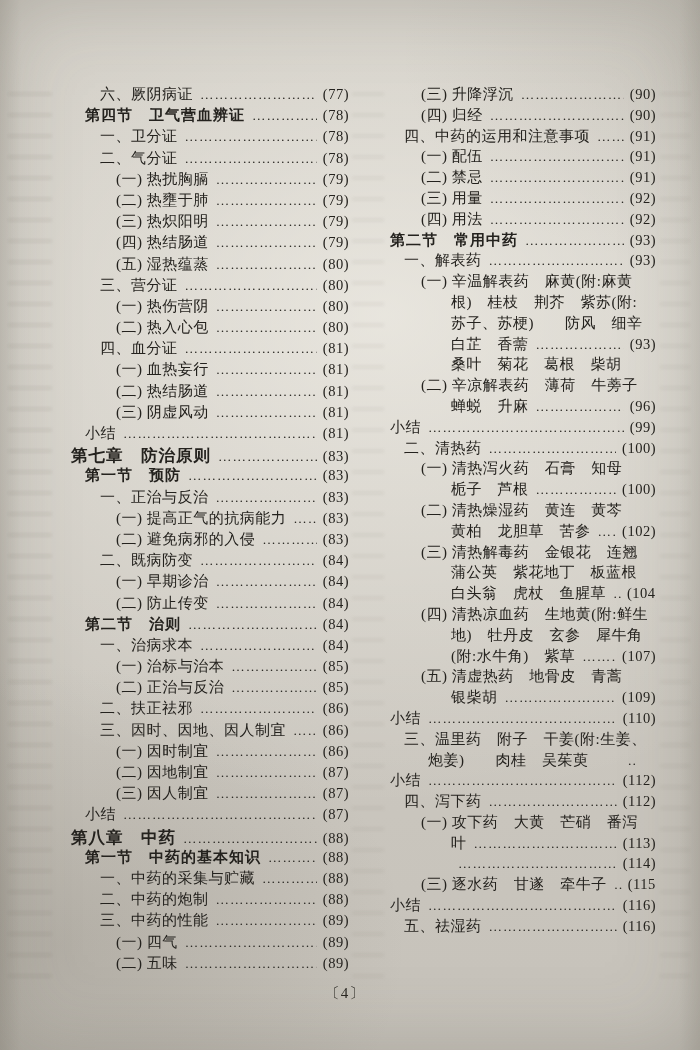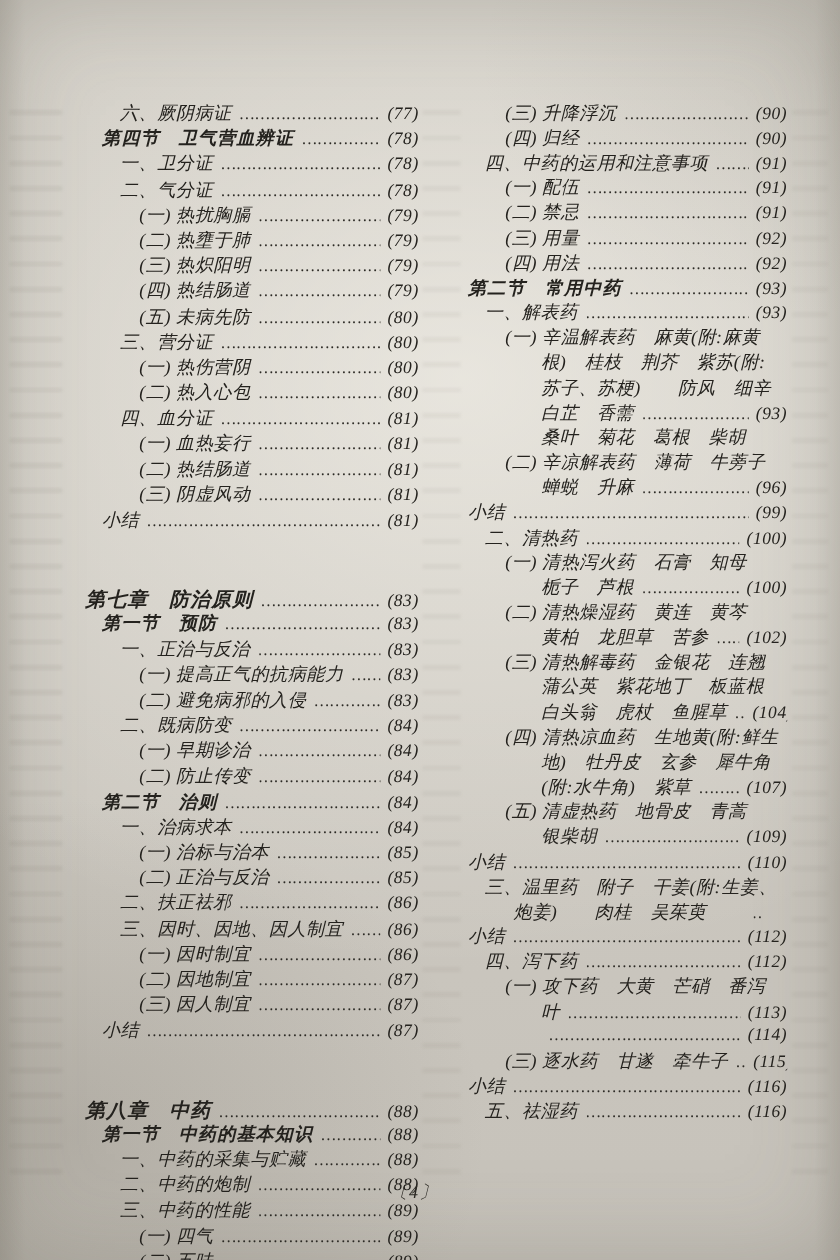--- a/index.html
+++ b/index.html
@@ -13,21 +13,20 @@
     position:relative;
     width:700px;height:1050px;
     color:#24221e;
     background:
       radial-gradient(ellipse 900px 700px at 55% 30%, rgba(255,253,246,0.55), rgba(255,253,246,0) 70%),
       radial-gradient(ellipse 500px 400px at 8% 90%, rgba(96,90,78,0.20), rgba(96,90,78,0) 70%),
       radial-gradient(ellipse 400px 300px at 97% 5%, rgba(96,90,78,0.12), rgba(96,90,78,0) 70%),
       linear-gradient(90deg, rgba(96,90,78,0.16) 0, rgba(96,90,78,0) 3%, rgba(96,90,78,0) 97%, rgba(96,90,78,0.14) 100%),
       linear-gradient(180deg, #cdc9c1 0%, #ccc8c0 55%, #c6c2ba 100%);
     box-shadow: inset 0 0 80px rgba(84,78,66,0.25);
-    font-style: italic;
   }
   
   .ghost{
     position:absolute; top:80px; bottom:60px; width:44px;
     background:repeating-linear-gradient(180deg,
       rgba(255,255,255,0) 0 12px,
       rgba(104,99,88,0.12) 12px 16px,
       rgba(255,255,255,0) 16px 21px);
     filter:blur(1.4px);
     opacity:.75;
@@ -48,21 +47,21 @@
   .col-left  .row{height:21.2px;}
   .col-right .row{height:20.8px;}
 
   .t{
     font-size:15px; letter-spacing:0.5px; flex:none;
   }
   .row.b .t{font-weight:700; letter-spacing:1px;}
   .col-left .row.i0 .t{font-size:16.5px;}
 
   
-  .col-left  .i0{padding-left:9px;margin-top:44px;}
+  .col-left  .i0{padding-left:9px;}
   .col-left  .i1{padding-left:23px;}
   .col-left  .i2{padding-left:38px;}
   .col-left  .i3{padding-left:54px;}
   .col-right .i1{padding-left:2px;}
   .col-right .i2{padding-left:16px;}
   .col-right .i3{padding-left:33px;text-align:center;}
   .col-right .i5{padding-left:40px;gap:32px;}
   .col-right .i4{padding-left:63px;}
 
   .dots{
@@ -127,21 +126,21 @@
         <span class="t">(三) 热炽阳明</span>
         <span class="dots"></span>
         <span class="pg">(79)</span>
       </div>
       <div class="row i3">
         <span class="t">(四) 热结肠道</span>
         <span class="dots"></span>
         <span class="pg">(79)</span>
       </div>
       <div class="row i3">
-        <span class="t">(五) 未病先防</span>
+        <span class="t">(五) 湿热蕴蒸</span>
         <span class="dots"></span>
         <span class="pg">(80)</span>
       </div>
       <div class="row i2">
         <span class="t">三、营分证</span>
         <span class="dots"></span>
         <span class="pg">(80)</span>
       </div>
       <div class="row i3">
         <span class="t">(一) 热伤营阴</span>

